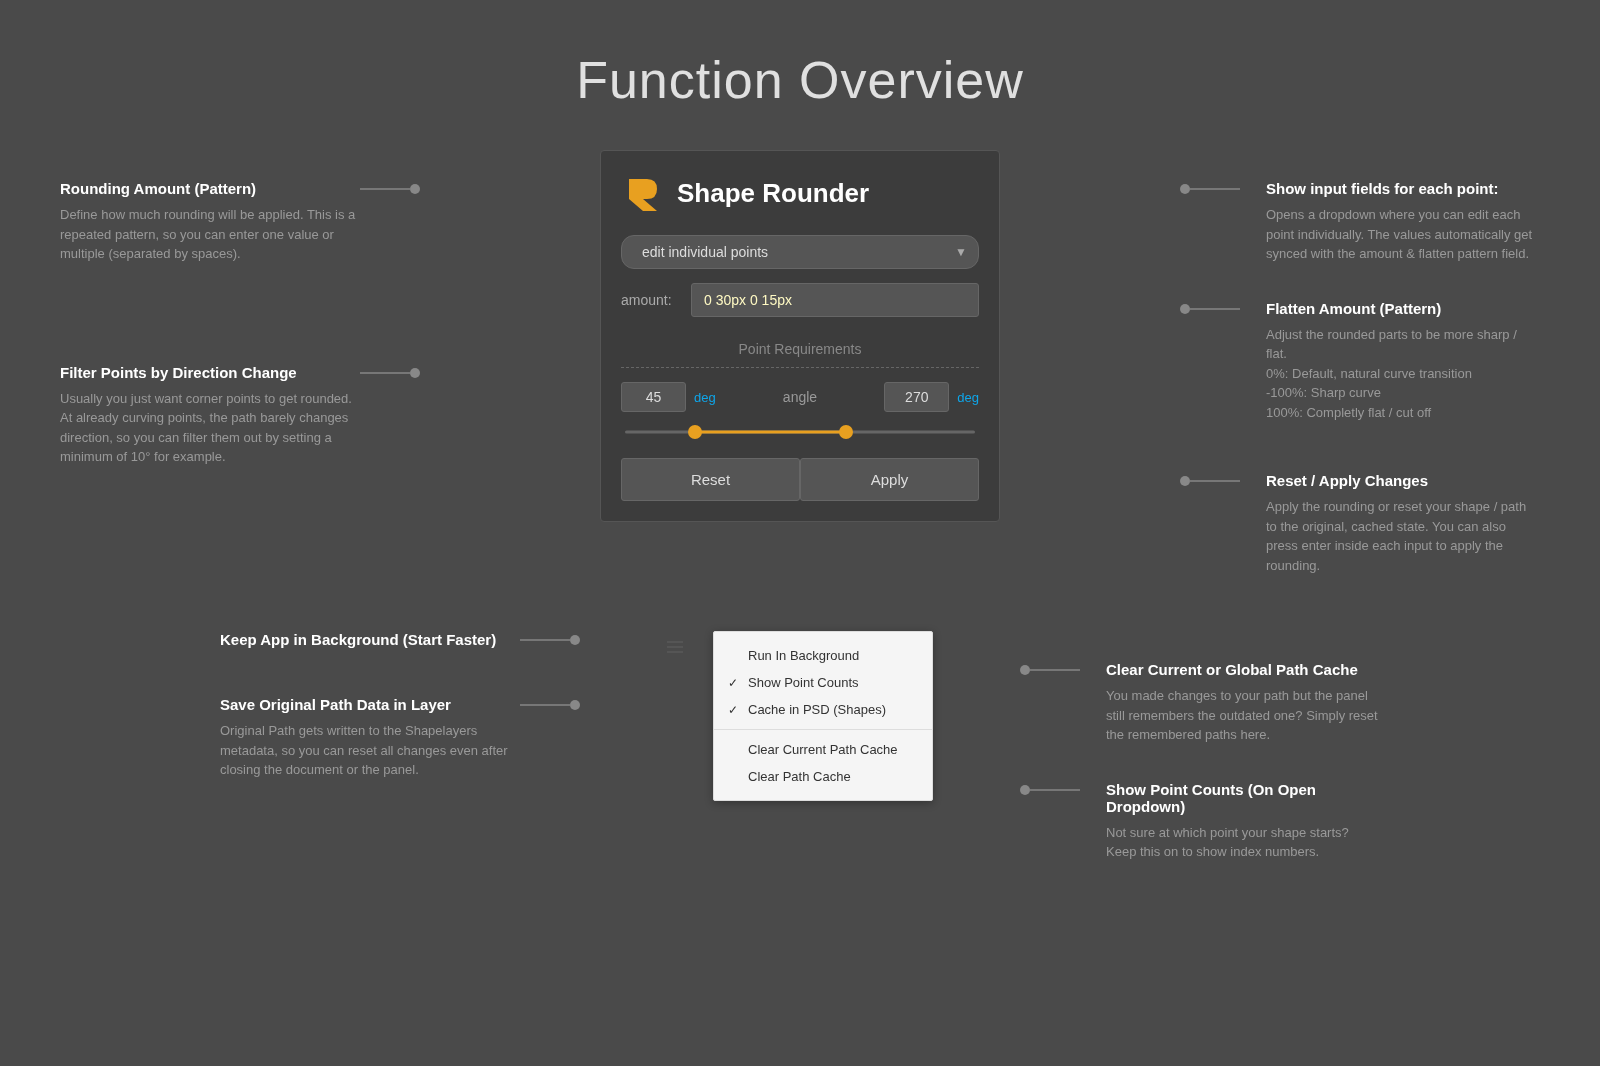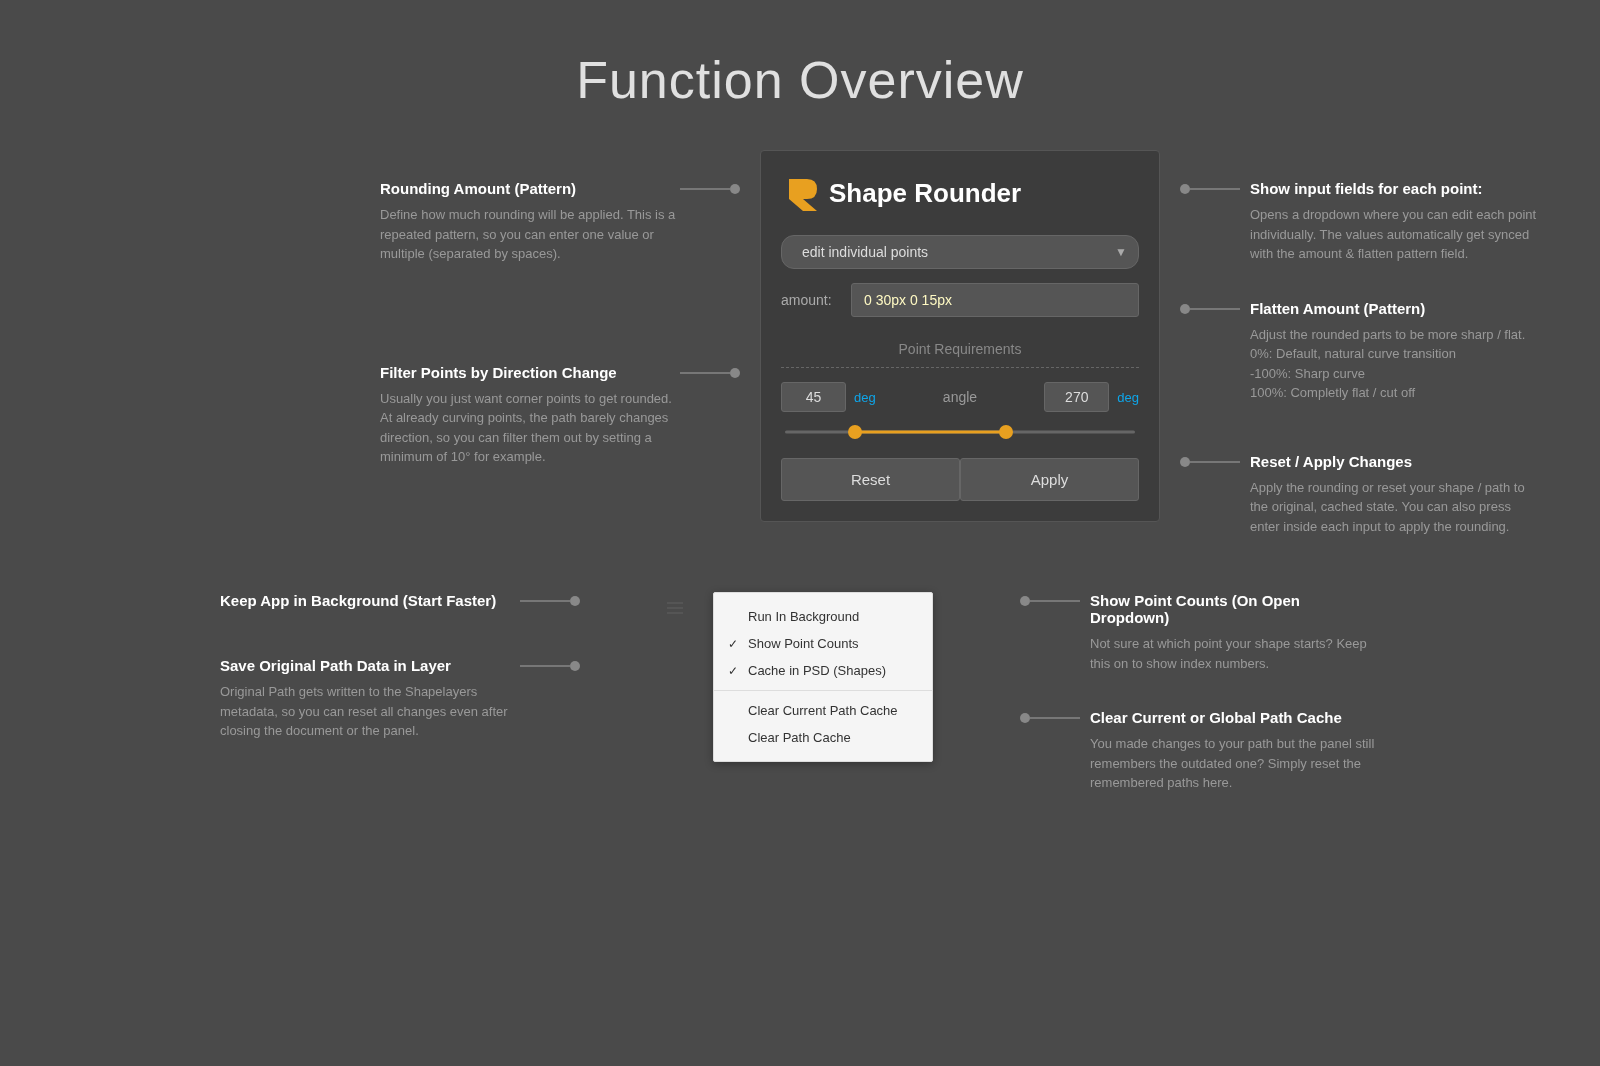--- a/index.html
+++ b/index.html
@@ -18,21 +18,21 @@
       color: #e0e0e0;
       font-size: 52px;
       font-weight: 300;
       padding-top: 50px;
       padding-bottom: 40px;
       letter-spacing: 1px;
     }
 
     .main-layout {
       display: flex;
-      justify-content: flex-end;
+      justify-content: space-between;
       align-items: flex-start;
       padding: 0 60px;
       gap: 0;
     }
 
     
     .left-panel {
       width: 380px;
       padding-right: 20px;
       padding-top: 30px;
@@ -66,21 +66,21 @@
       background: #3c3c3c;
       border: 1px solid #555;
       border-radius: 4px;
       padding: 20px;
       margin-bottom: 20px;
     }
 
     .plugin-header {
       display: flex;
       align-items: center;
-      gap: 4px;
+      gap: 12px;
       margin-bottom: 20px;
     }
 
     .plugin-logo {
       width: 44px;
       height: 44px;
     }
 
     .plugin-title {
       color: #ffffff;
@@ -376,21 +376,21 @@
     .dot-circle {
       width: 10px;
       height: 10px;
       border-radius: 50%;
       background: #888;
     }
 
     .right-section-wrapper {
       display: flex;
       align-items: flex-start;
-      gap: 0;
+      gap: 16px;
     }
 
     .connector-right-line {
       display: flex;
       align-items: center;
       padding-top: 4px;
     }
 
     .right-text {
       flex: 1;
@@ -630,41 +630,41 @@
           <span class="menu-check">&nbsp;</span>
           <span>Clear Path Cache</span>
         </div>
 
       </div>
     </div>
   </div>
 
   <div class="bottom-right">
 
+    <div class="right-section" style="margin-top: 30px;">
+      <div class="right-section-wrapper">
+        <div class="connector-right-line">
+          <div class="dot-circle"></div>
+          <div class="line-horiz"></div>
+        </div>
+        <div class="right-text" style="padding-left:10px;">
+          <h3>Clear Current or Global Path Cache</h3>
+          <p>You made changes to your path but the panel still remembers the outdated one? Simply reset the remembered paths here.</p>
+        </div>
+      </div>
+    </div>
+
     <div class="right-section">
       <div class="right-section-wrapper">
         <div class="connector-right-line">
           <div class="dot-circle"></div>
           <div class="line-horiz"></div>
         </div>
         <div class="right-text" style="padding-left:10px;">
           <h3>Show Point Counts (On Open Dropdown)</h3>
           <p>Not sure at which point your shape starts? Keep this on to show index numbers.</p>
         </div>
       </div>
     </div>
 
-    <div class="right-section" style="margin-top: 30px;">
-      <div class="right-section-wrapper">
-        <div class="connector-right-line">
-          <div class="dot-circle"></div>
-          <div class="line-horiz"></div>
-        </div>
-        <div class="right-text" style="padding-left:10px;">
-          <h3>Clear Current or Global Path Cache</h3>
-          <p>You made changes to your path but the panel still remembers the outdated one? Simply reset the remembered paths here.</p>
-        </div>
-      </div>
-    </div>
-
   </div>
 
 </div>
 
 </body></html>

